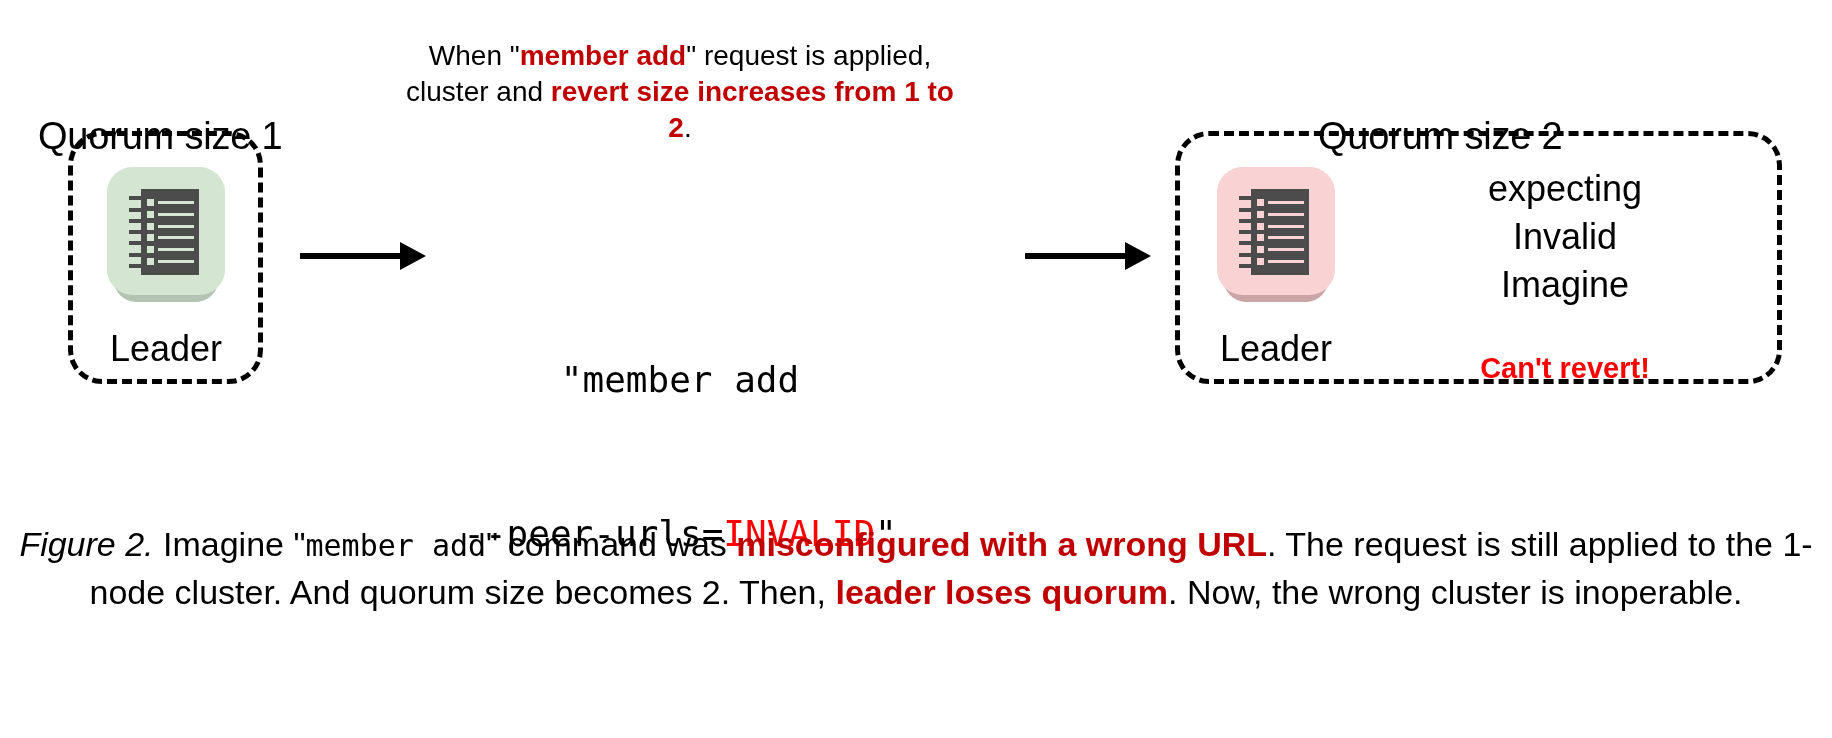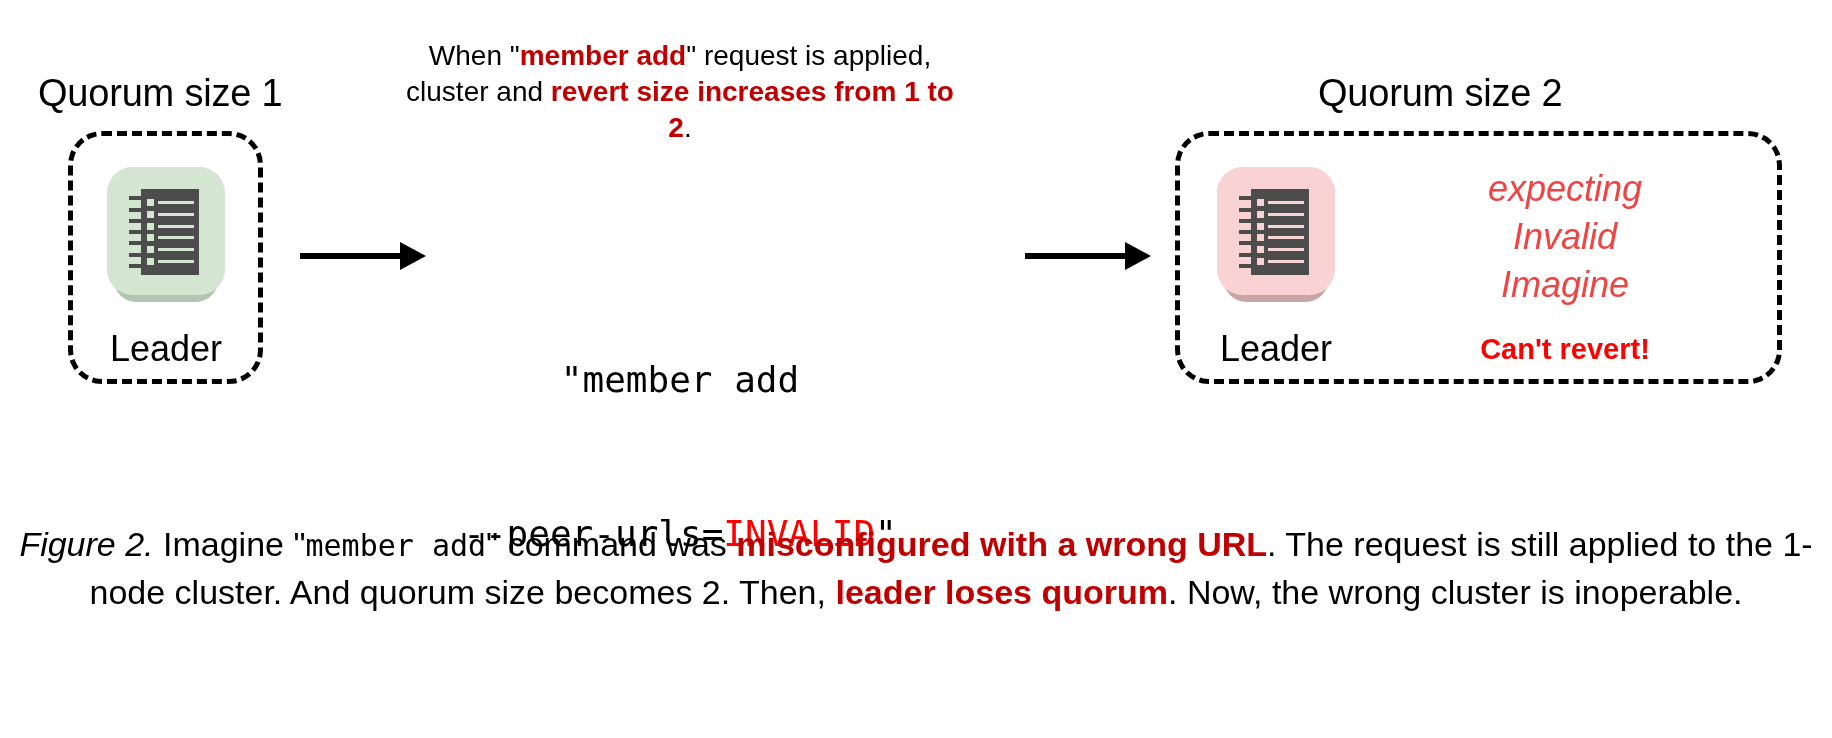--- a/index.html
+++ b/index.html
@@ -20,20 +20,21 @@
   .stage { position: absolute; inset: 0; }
 
   
   .cluster-title {
     position: absolute;
     font-size: 38px;
     font-weight: 400;
     color: #000;
     white-space: nowrap;
     letter-spacing: -0.2px;
+    margin-top: 43px;
   }
 
   .cluster-box {
     position: absolute;
     border: 5px dashed #000000;
     border-radius: 34px;
     box-sizing: border-box;
     background: transparent;
   }
 
@@ -153,24 +154,23 @@
     width: 0; height: 0;
     border-top: 14px solid transparent;
     border-bottom: 14px solid transparent;
     border-left: 26px solid #000;
   }
 
   
   .status {
     position: absolute;
     text-align: center;
-    font-style: italic;
     font-size: 36px;
     line-height: 1.33;
-    color: #ef4444;
+    color: #000000;
     white-space: nowrap;
   }
   .alert {
     position: absolute;
     text-align: center;
     font-size: 29px;
     font-weight: 700;
     color: #ff0000;
     white-space: nowrap;
   }
@@ -315,19 +315,19 @@
     </div>
     <div class="node-label">Leader</div>
   </div>
 
   <div class="status" style="left:1390px; top:165px; width:350px;">
     <div>expecting</div>
     <div>Invalid</div>
     <div>Imagine</div>
   </div>
 
-  <div class="alert" style="left:1390px; top:333px; width:350px;">Can't revert!</div>
+  <div class="alert" style="left:1390px; top:352px; width:350px;">Can't revert!</div>
 
   <div class="caption" style="top:520px;">
     <i>Figure 2.</i><span> Imagine "</span><span class="mono">member add</span><span>" command was </span><b>misconfigured with a wrong URL</b><span>. The request is still applied to the 1-node cluster. And quorum size becomes 2. Then, </span><b>leader loses quorum</b><span>. Now, the wrong cluster is inoperable.</span>
   </div>
 
 </div>
 
 </body></html>

